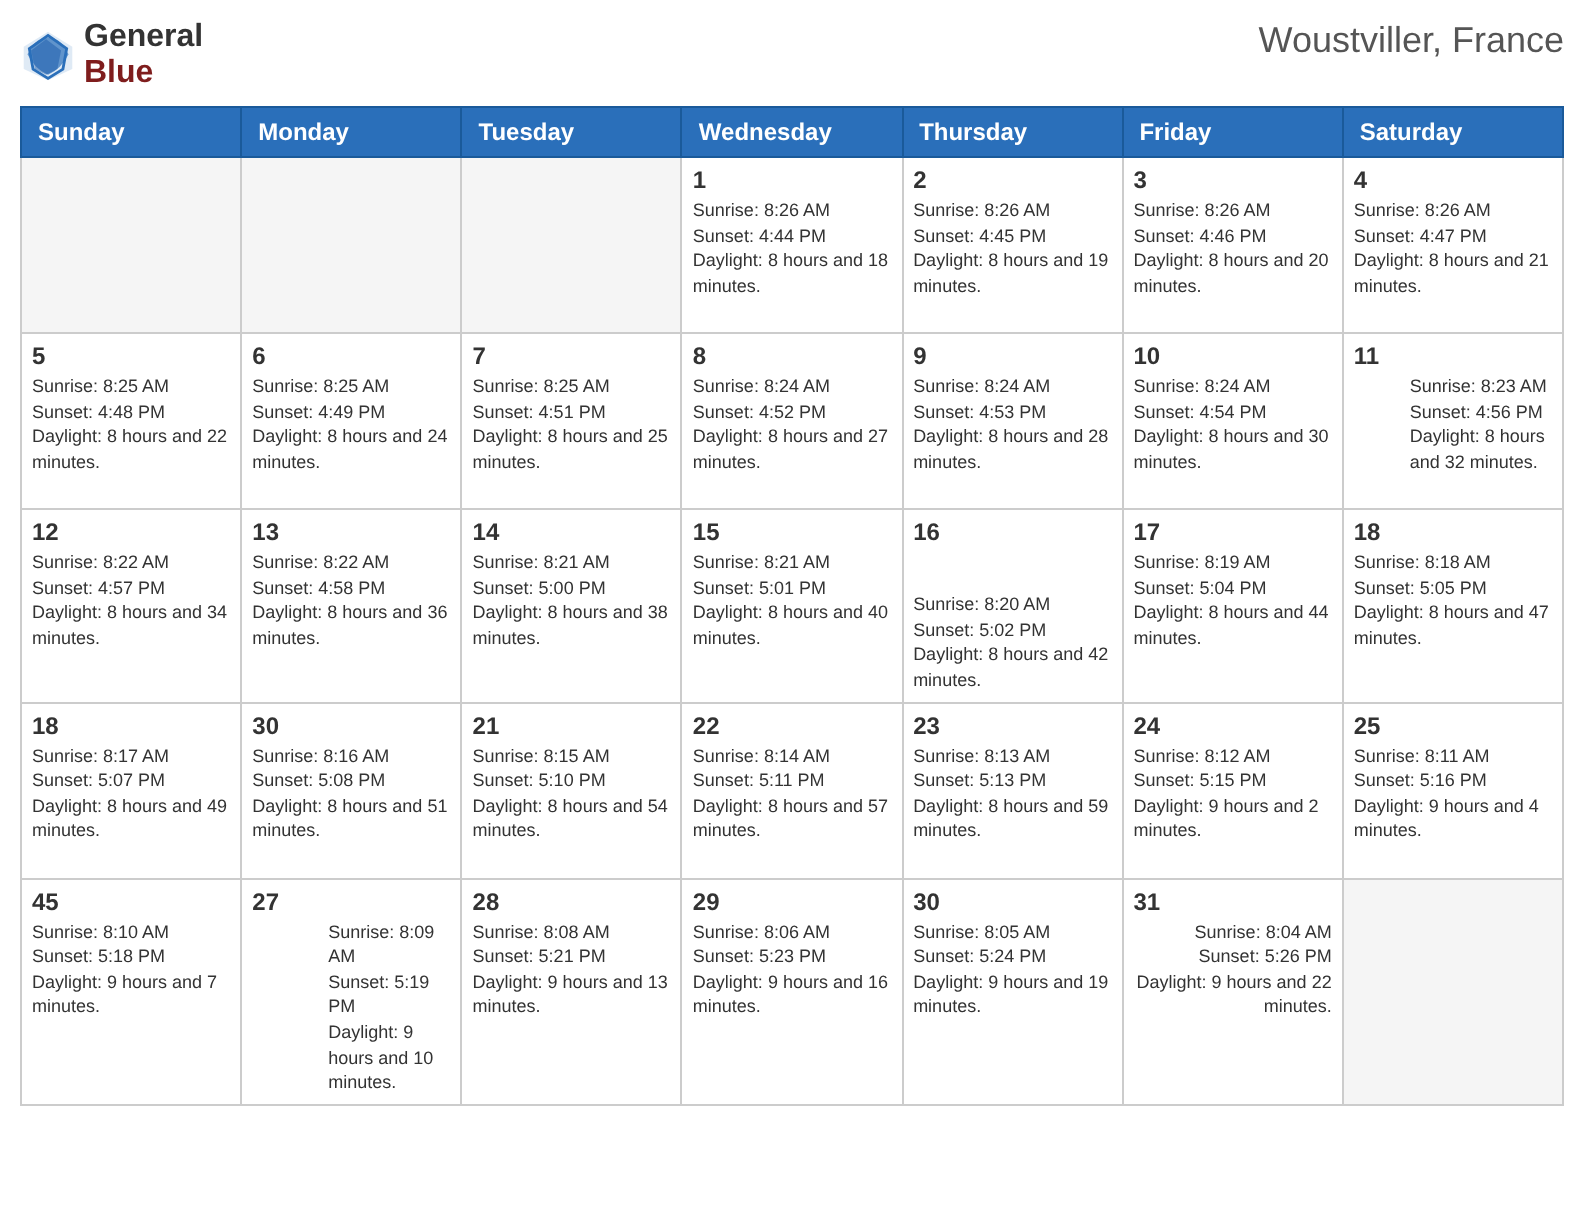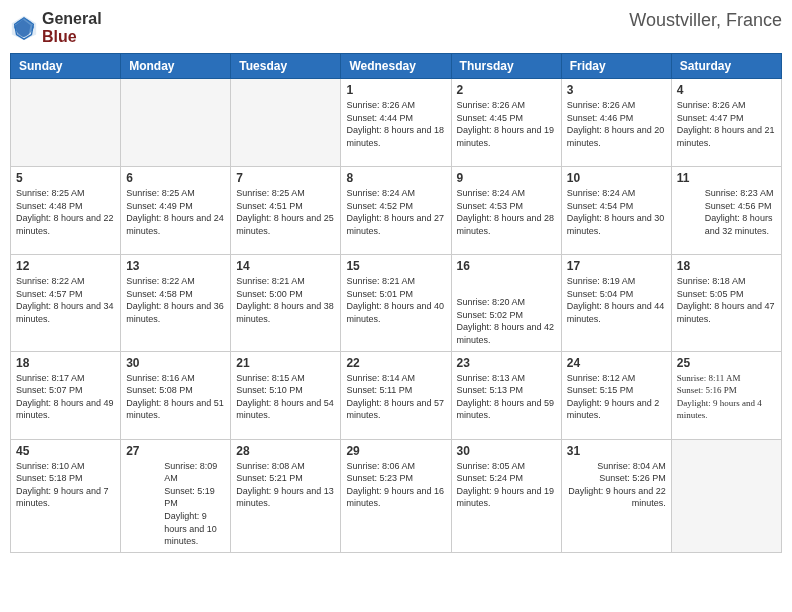--- a/index.html
+++ b/index.html
@@ -283,21 +283,21 @@
 Daylight: 8 hours and 59 minutes.</div>
           </td>
           <td>
             <span class="day-number">24</span>
             <div class="cell-text" style="white-space: pre-line;">Sunrise: 8:12 AM
 Sunset: 5:15 PM
 Daylight: 9 hours and 2 minutes.</div>
           </td>
           <td>
             <span class="day-number">25</span>
-            <div class="cell-text" style="white-space: pre-line; font-family: Liberation Serif, serif;">Sunrise: 8:11 AM
+            <div class="cell-text" style="white-space: pre-line;">Sunrise: 8:11 AM
 Sunset: 5:16 PM
 Daylight: 9 hours and 4 minutes.</div>
           </td>
         </tr>
         <tr>
           <td>
             <span class="day-number">45</span>
             <div class="cell-text" style="white-space: pre-line;">Sunrise: 8:10 AM
 Sunset: 5:18 PM
 Daylight: 9 hours and 7 minutes.</div>

